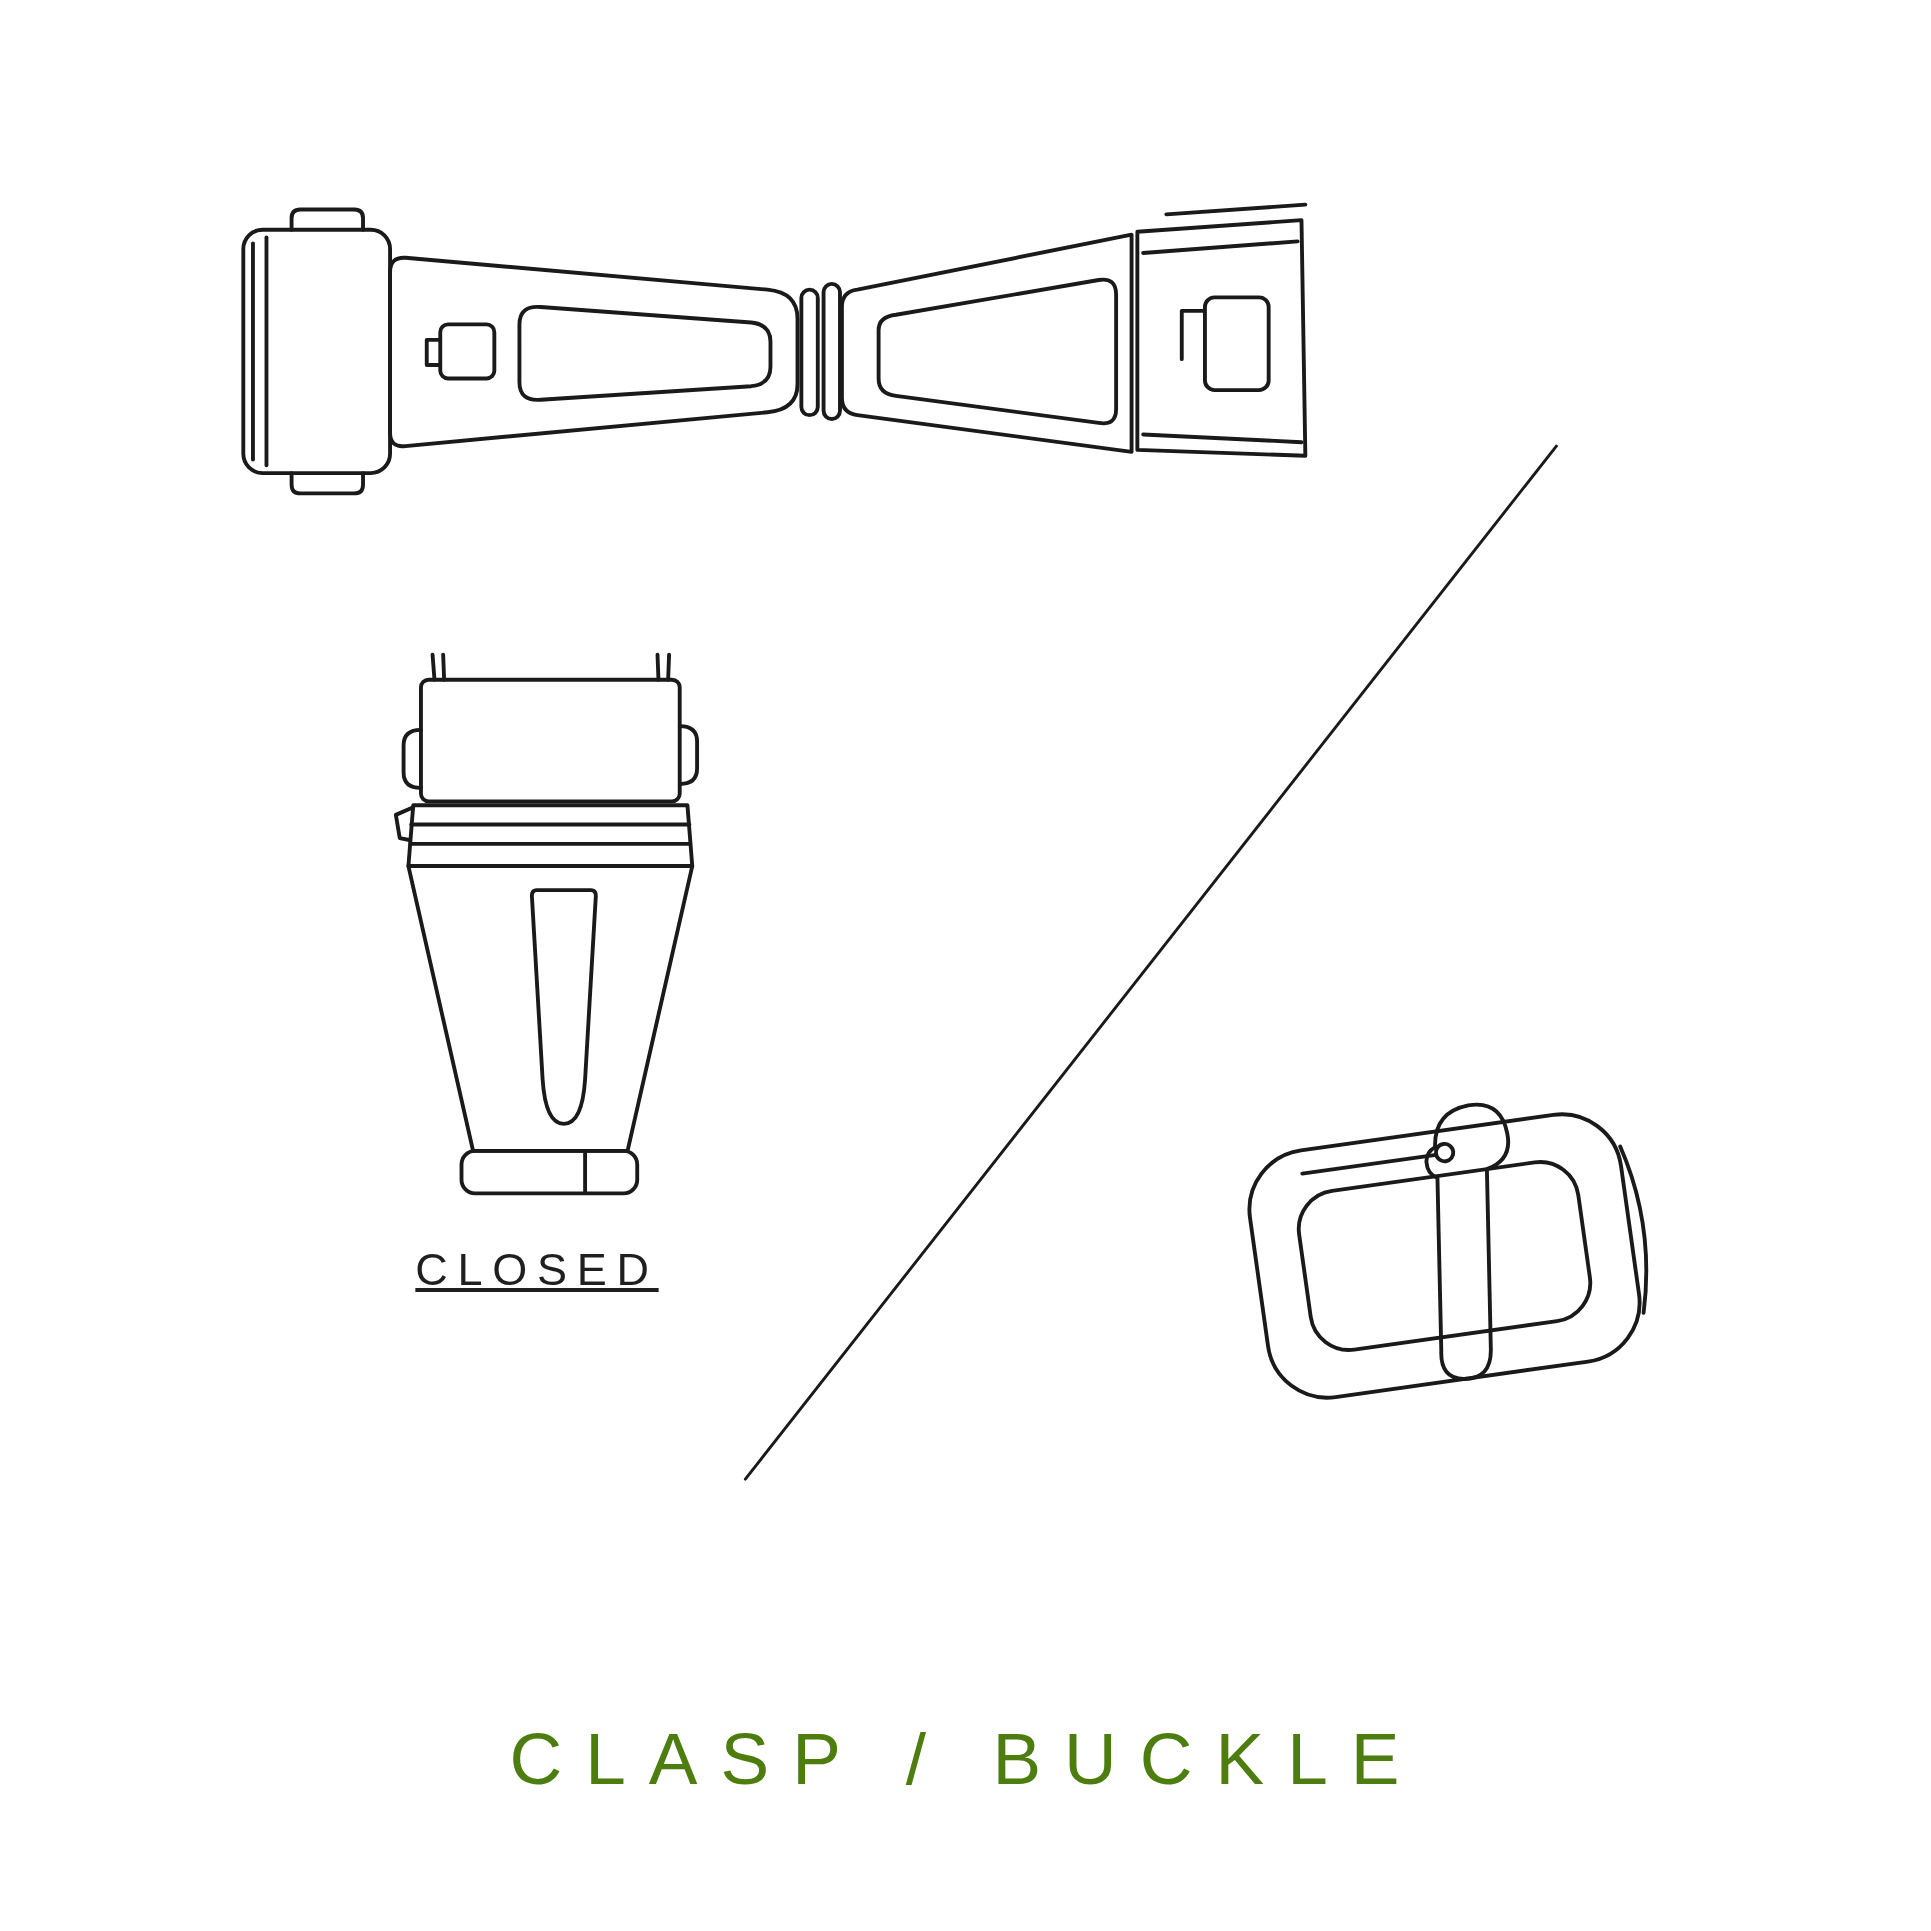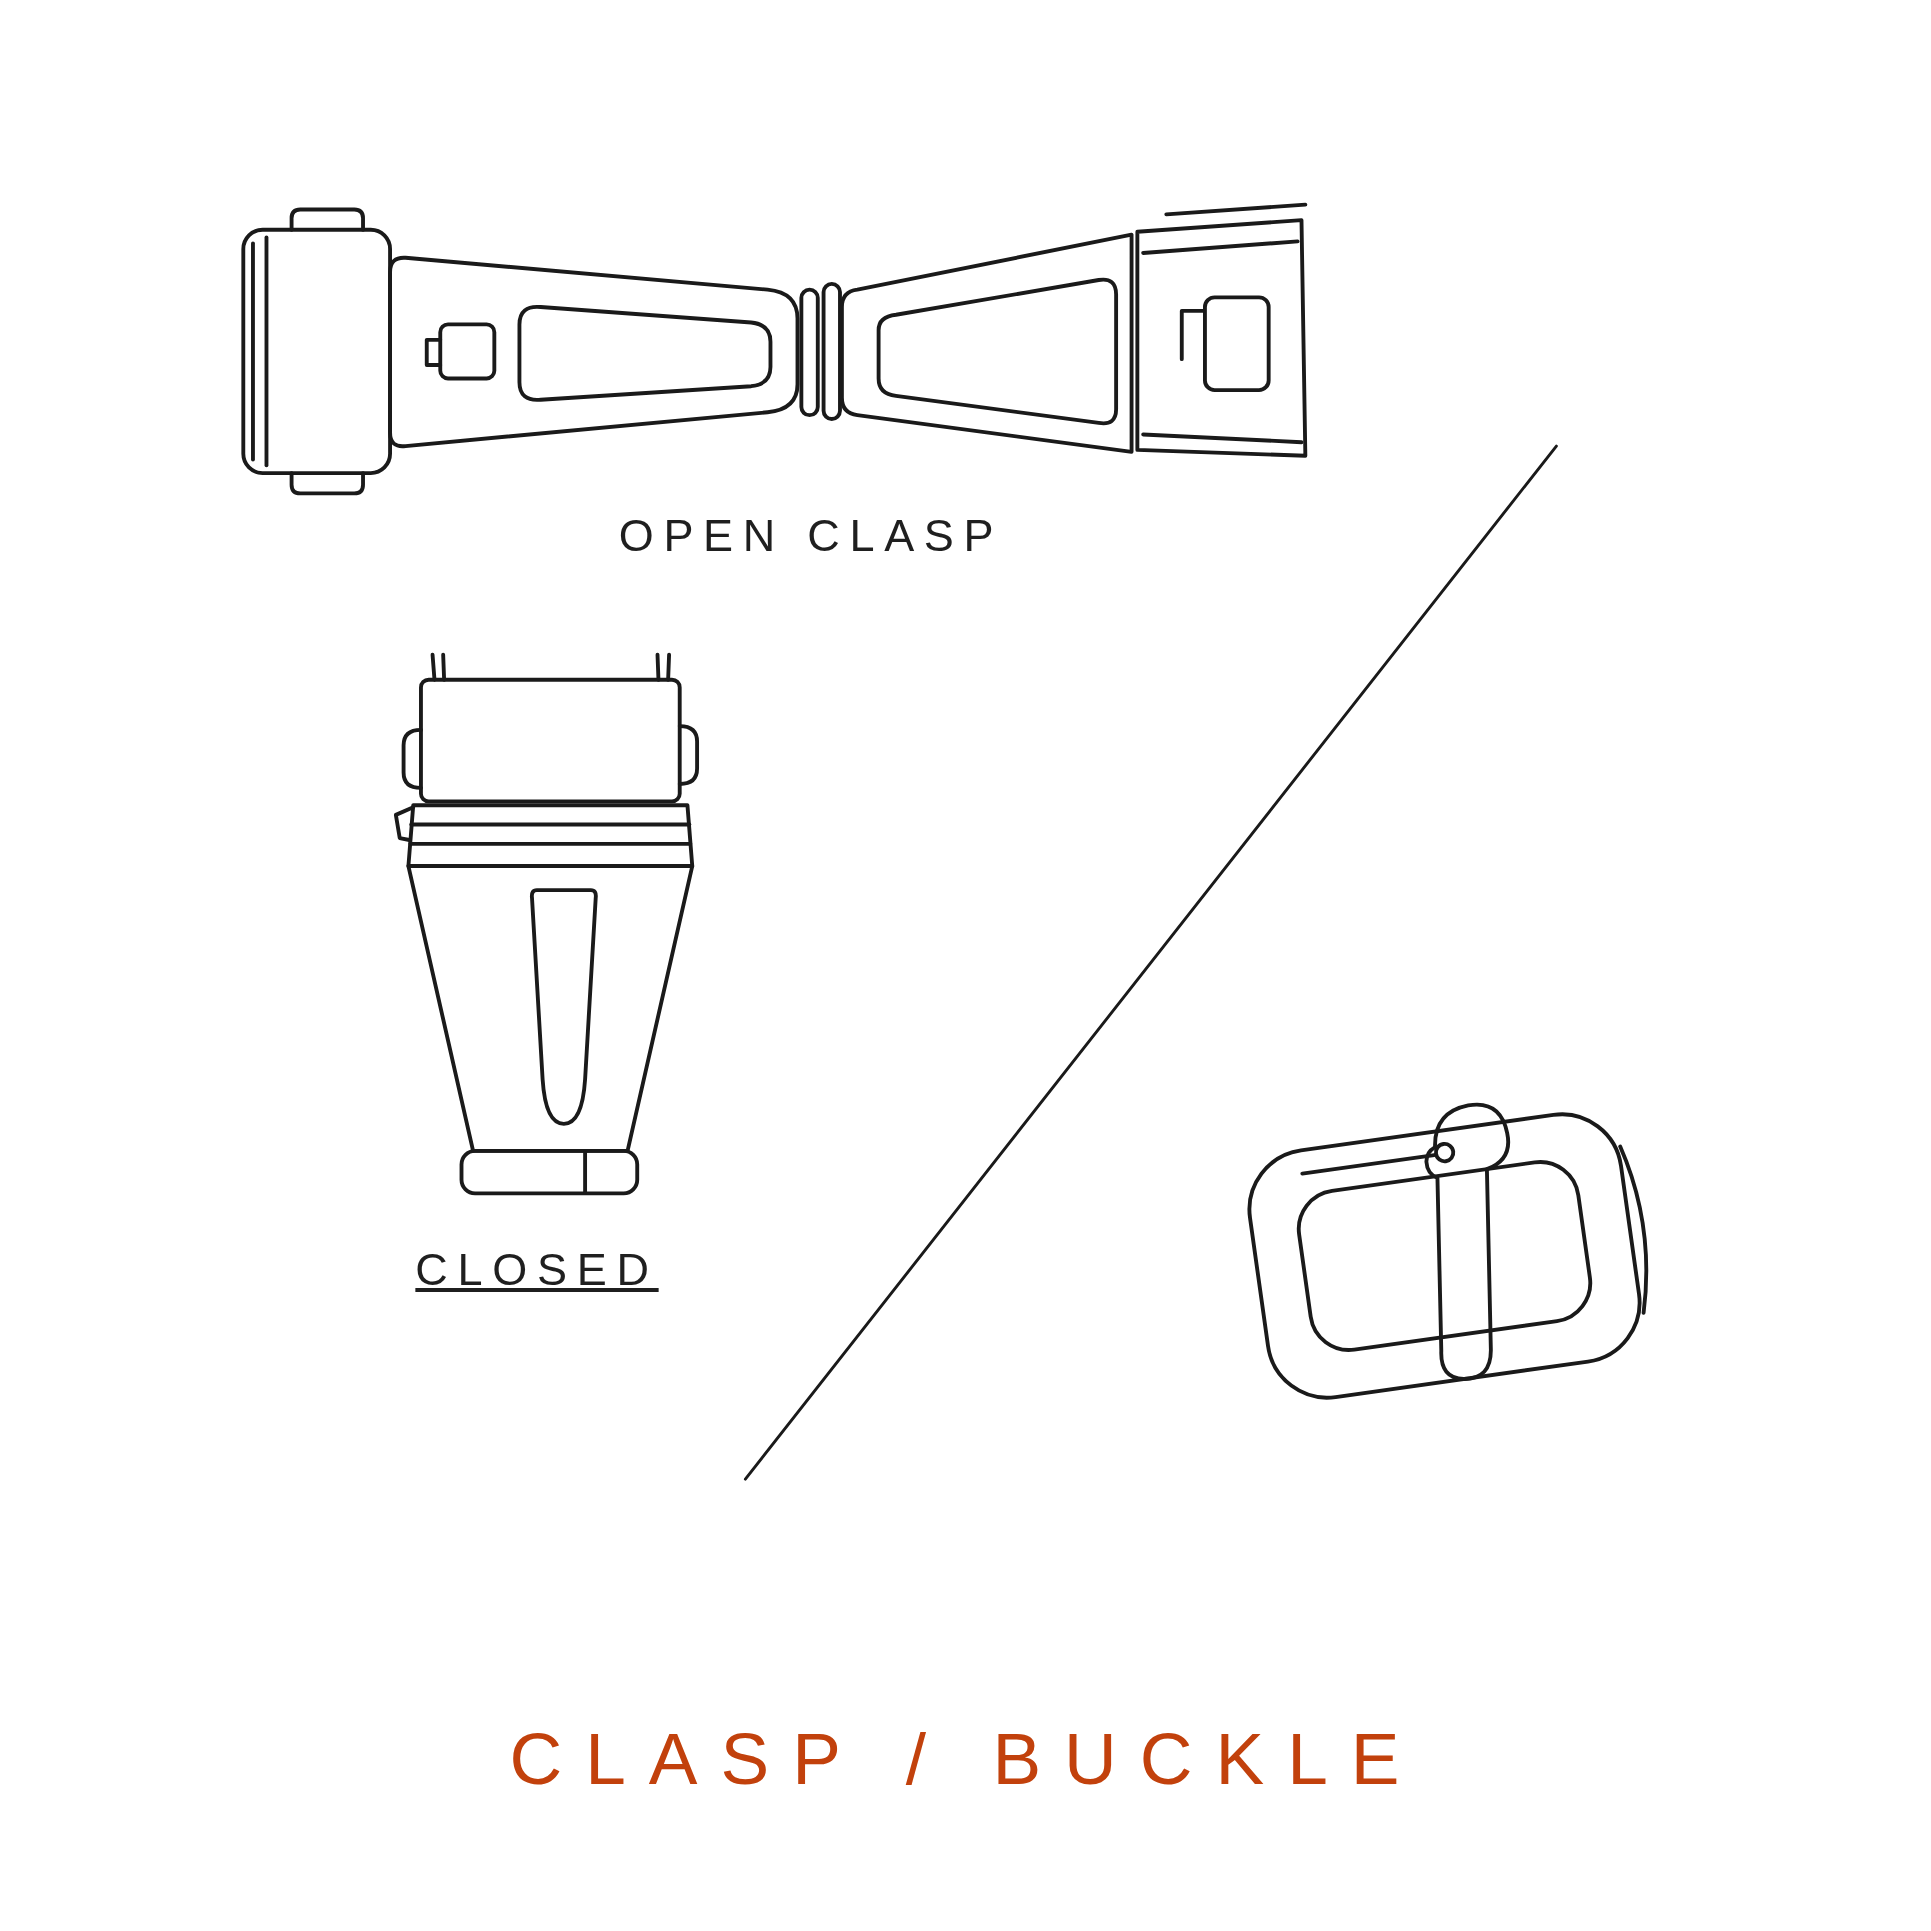--- a/index.html
+++ b/index.html
@@ -29,21 +29,21 @@
     letter-spacing: 9.7px;
     white-space: nowrap;
   }
   .caption-open   { left: 811px; top: 510px; }
   .caption-closed { left: 537px; top: 1244px; text-decoration: underline; }
   .page-title {
     position: absolute;
     left: 966px;
     top: 1717px;
     transform: translateX(-50%);
-    color: #c2410c;
+    color: #4d7c0f;
     font-size: 73px;
     font-weight: 400;
     letter-spacing: 23px;
     white-space: nowrap;
   }
 </style>
 </head>
 <body>
 
 <div class="page">
@@ -116,20 +116,19 @@
         <path d="M 1362 1196 L 1500 1196"></path>
         <circle cx="1511" cy="1195" r="9"></circle>
 
         <path d="M 1502 1188 Q 1506 1152 1542 1150 Q 1576 1149 1578 1184 Q 1580 1212 1552 1218 L 1530 1404 Q 1526 1434 1498 1430 Q 1474 1426 1479 1398 L 1500 1220 Q 1490 1214 1491 1202 Q 1492 1192 1502 1188 Z"></path>
       </g>
 
       <path d="M 1612 462 L 772 1532" stroke-width="3"></path>
     </g>
   </svg>
 
-  <div class="caption caption-open">OPEN CLASP</div>
 
   <div class="caption caption-closed">CLOSED</div>
 
   <div class="page-title">CLASP / BUCKLE</div>
 
 </div>
 
 
 </body></html>

